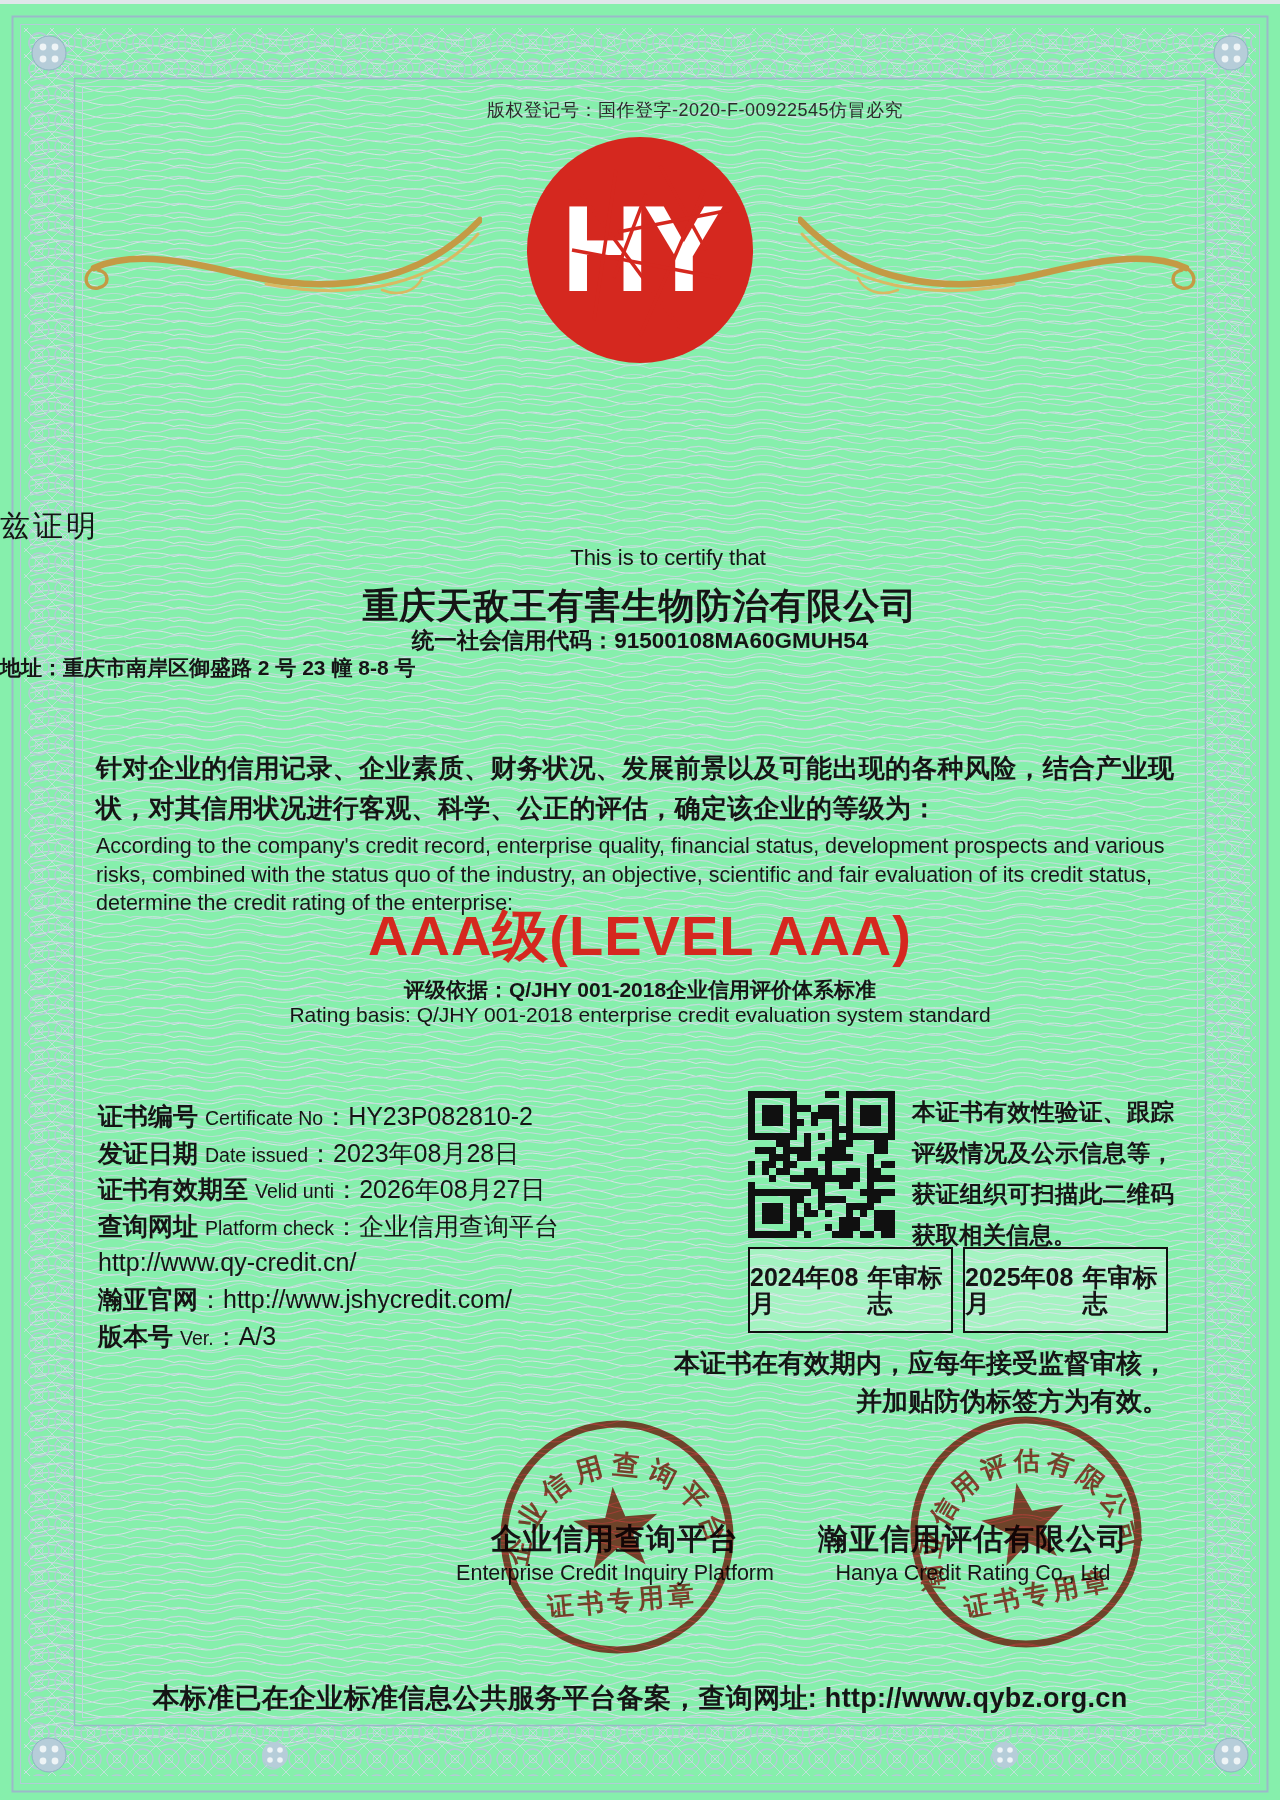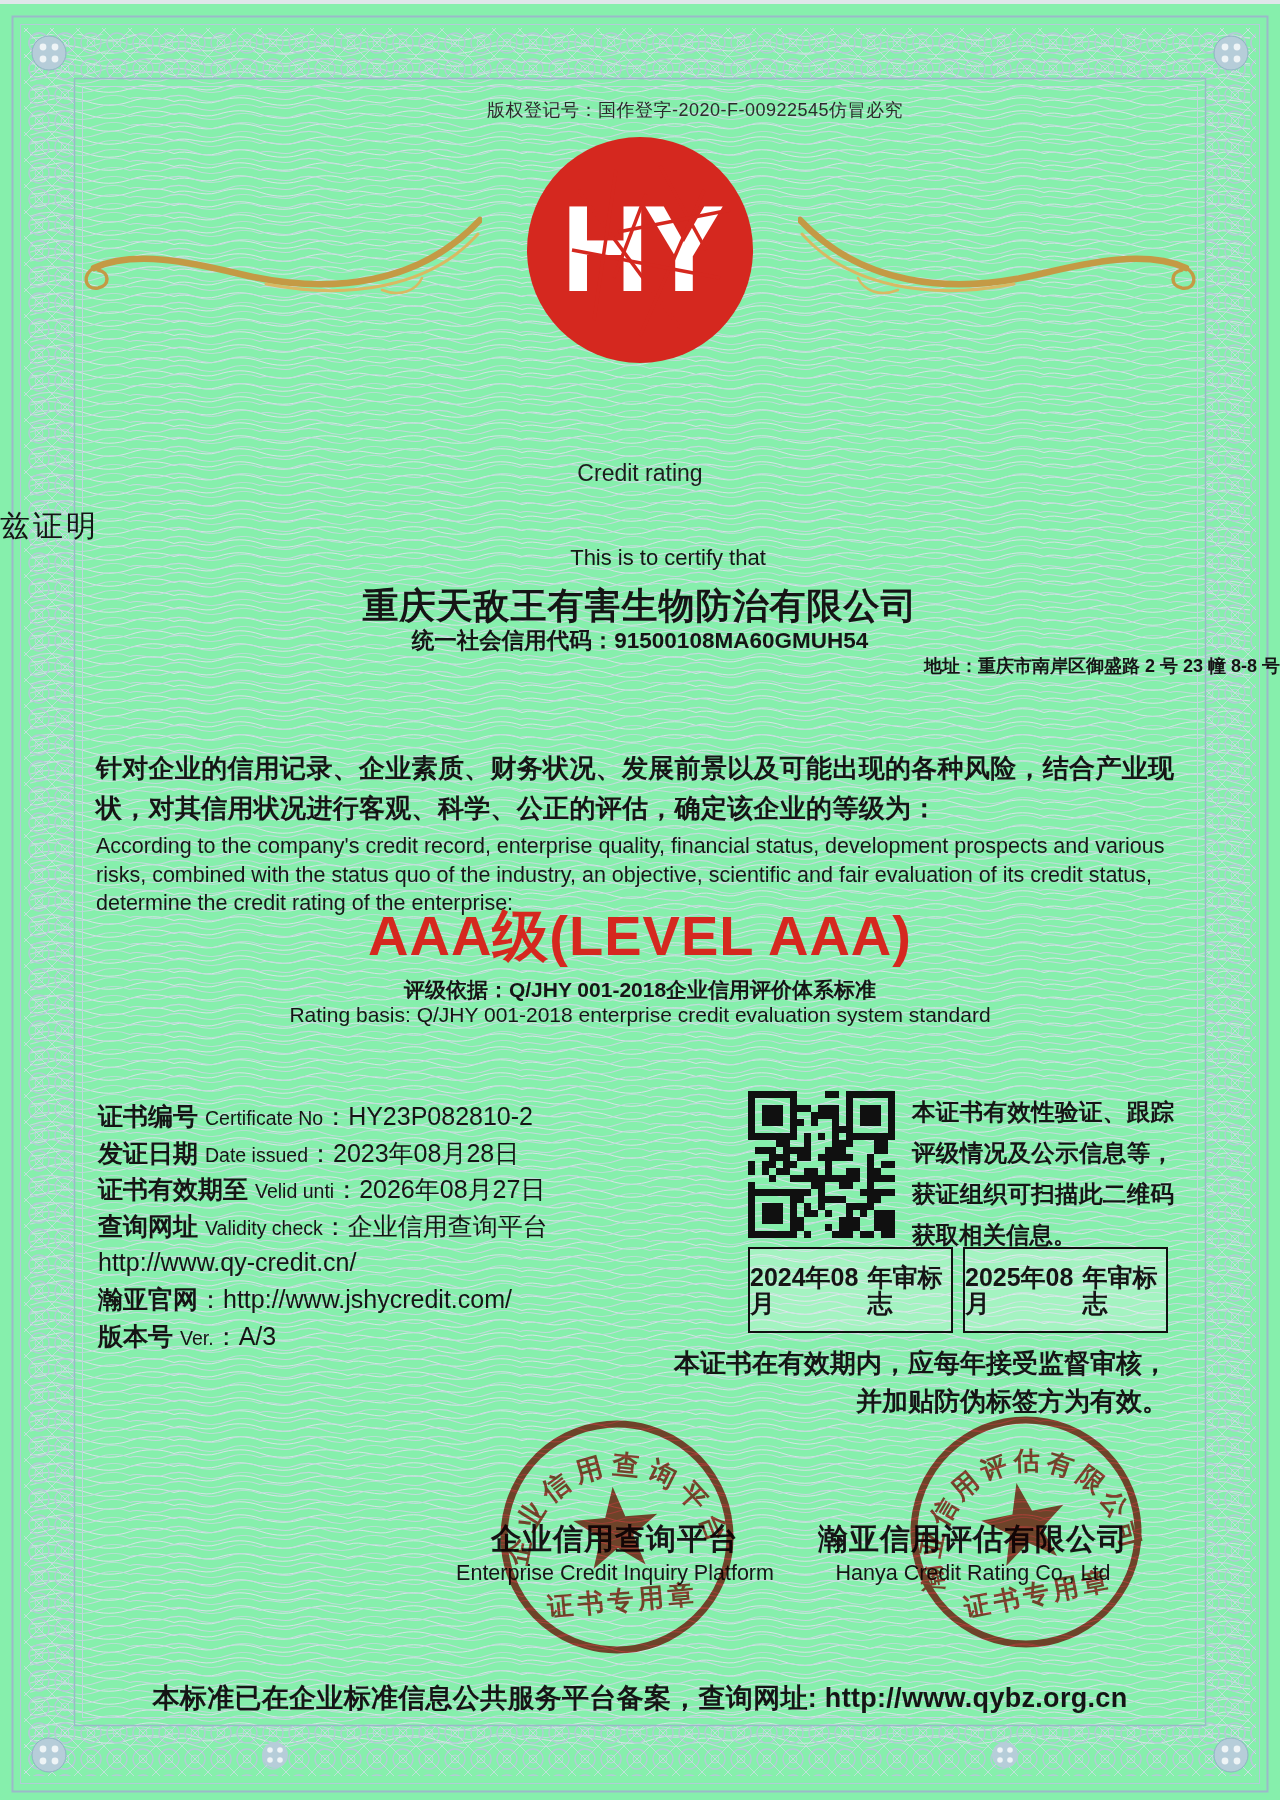--- a/index.html
+++ b/index.html
@@ -16,21 +16,21 @@
   .fl-l{left:82px;}
   .fl-r{right:82px;transform:scaleX(-1);}
   .logo{top:124px;left:518px;width:244px;height:244px;}
   .title{top:374px;left:0;width:100%;margin:0;text-align:center;font-size:54px;font-weight:600;
     letter-spacing:9px;color:#121212;}
   .subtitle{top:456px;left:0;width:100%;text-align:center;font-size:23px;color:#1c1c1c;}
   .certify-zh{top:502px;left:0;width:100%;text-align:left;font-size:30px;font-weight:500;letter-spacing:3px;}
   .certify-en{top:541px;left:0;width:100%;text-align:center;font-size:22px;padding-left:28px;}
   .company{top:578px;left:0;width:100%;text-align:center;font-size:36px;font-weight:800;letter-spacing:1px;}
   .code-line{top:621px;left:0;width:100%;text-align:center;font-size:22.5px;font-weight:600;}
-  .addr-line{top:650px;left:0;width:100%;text-align:right;font-size:18px;font-weight:600;}
+  .addr-line{top:650px;left:0;width:100%;text-align:left;font-size:21px;font-weight:600;}
   .eval-block{top:744px;left:96px;width:1092px;}
   .eval-zh{font-size:26px;font-weight:600;line-height:40px;letter-spacing:.3px;}
   .eval-en{margin-top:4px;font-size:21.5px;line-height:28.5px;color:#171717;}
   .aaa{top:900px;left:0;width:100%;text-align:center;font-size:56px;line-height:64px;font-weight:800;letter-spacing:1px;}
   .basis-zh{top:972px;left:0;width:100%;text-align:center;font-size:21px;font-weight:600;}
   .basis-en{top:999px;left:0;width:100%;text-align:center;font-size:21px;}
   .details{top:1096px;left:98px;width:620px;}
   .drow{line-height:32.6px;white-space:nowrap;}
   .lz{font-size:25px;font-weight:600;}
   .le{font-size:19.5px;font-weight:400;margin-left:7px;}
@@ -166,41 +166,40 @@
         <path d="M98,42 L76,192"></path>
         <path d="M142,38 L188,122"></path>
         <path d="M186,62 L122,208"></path>
         <path d="M54,122 L202,150"></path>
         <path d="M100,104 L212,82"></path>
         <path d="M128,66 L96,150"></path>
       </g>
     </svg>
   </div>
 
-  <div class="subtitle">Credit rating</div>
   <div class="certify-zh">兹证明</div>
   <div class="certify-en">This is to certify that</div>
   <div class="company">重庆天敌王有害生物防治有限公司</div>
   <div class="code-line">统一社会信用代码：91500108MA60GMUH54</div>
   <div class="addr-line">地址：重庆市南岸区御盛路 2 号 23 幢 8-8 号</div>
 
   <div class="eval-block">
     <div class="eval-zh">针对企业的信用记录、企业素质、财务状况、发展前景以及可能出现的各种风险，结合产业现状，对其信用状况进行客观、科学、公正的评估，确定该企业的等级为：</div>
     <div class="eval-en">According to the company's credit record, enterprise quality, financial status, development prospects and various risks, combined with the status quo of the industry, an objective, scientific and fair evaluation of its credit status, determine the credit rating of the enterprise:</div>
   </div>
 
   <div class="aaa" style="color:#d5281f;">AAA级(LEVEL AAA)</div>
   <div class="basis-zh">评级依据：Q/JHY 001-2018企业信用评价体系标准</div>
   <div class="basis-en">Rating basis: Q/JHY 001-2018 enterprise credit evaluation system standard</div>
 
   <div class="details">
     <div class="drow"><span class="lz">证书编号</span><span class="le">Certificate No</span><span class="lv">：HY23P082810-2</span></div>
     <div class="drow"><span class="lz">发证日期</span><span class="le">Date issued</span><span class="lv">：2023年08月28日</span></div>
     <div class="drow"><span class="lz">证书有效期至</span><span class="le">Velid unti</span><span class="lv">：2026年08月27日</span></div>
-    <div class="drow"><span class="lz">查询网址</span><span class="le">Validity check</span><span class="lv">：企业信用查询平台</span></div>
+    <div class="drow"><span class="lz">查询网址</span><span class="le">Platform check</span><span class="lv">：企业信用查询平台</span></div>
     <div class="drow"><span class="lv">http://www.qy-credit.cn/</span></div>
     <div class="drow"><span class="lz">瀚亚官网</span><span class="lv">：http://www.jshycredit.com/</span></div>
     <div class="drow"><span class="lz">版本号</span><span class="le">Ver.</span><span class="lv">：A/3</span></div>
   </div>
 
   <svg class="qr" viewBox="0 0 147 147" fill="#101010">
       <rect x="0" y="0" width="7" height="7"></rect>
       <rect x="7" y="0" width="7" height="7"></rect>
       <rect x="14" y="0" width="7" height="7"></rect>
       <rect x="21" y="0" width="7" height="7"></rect>

